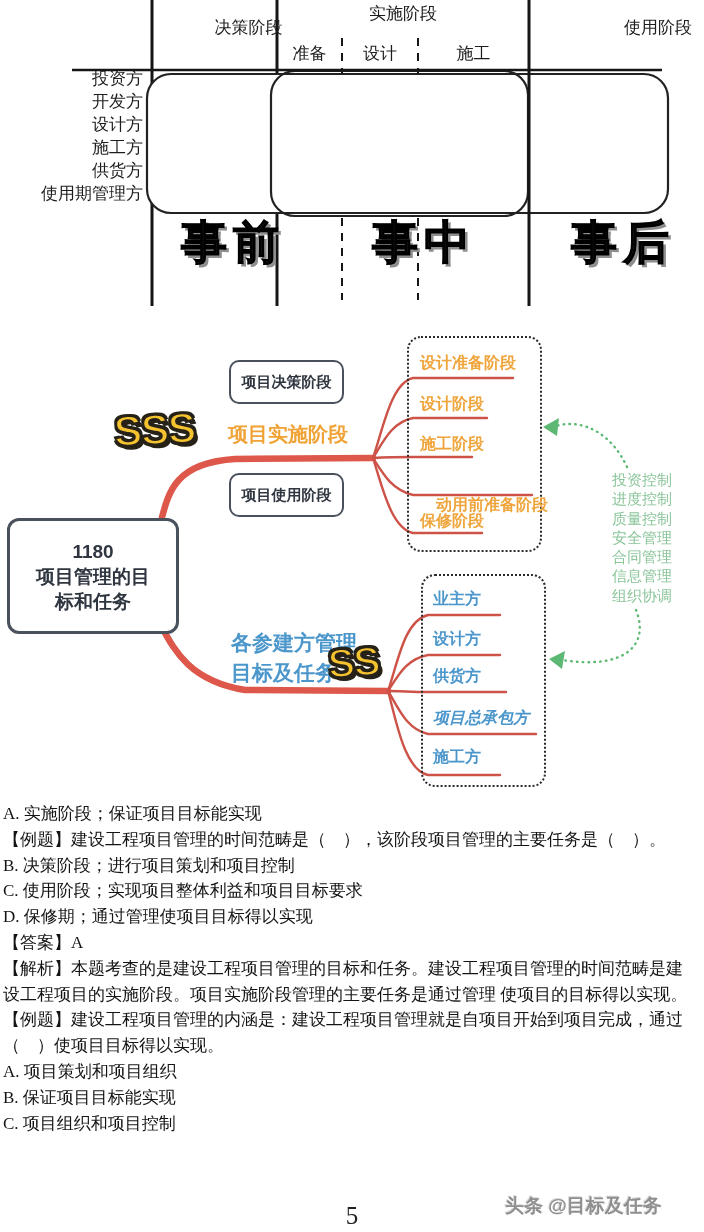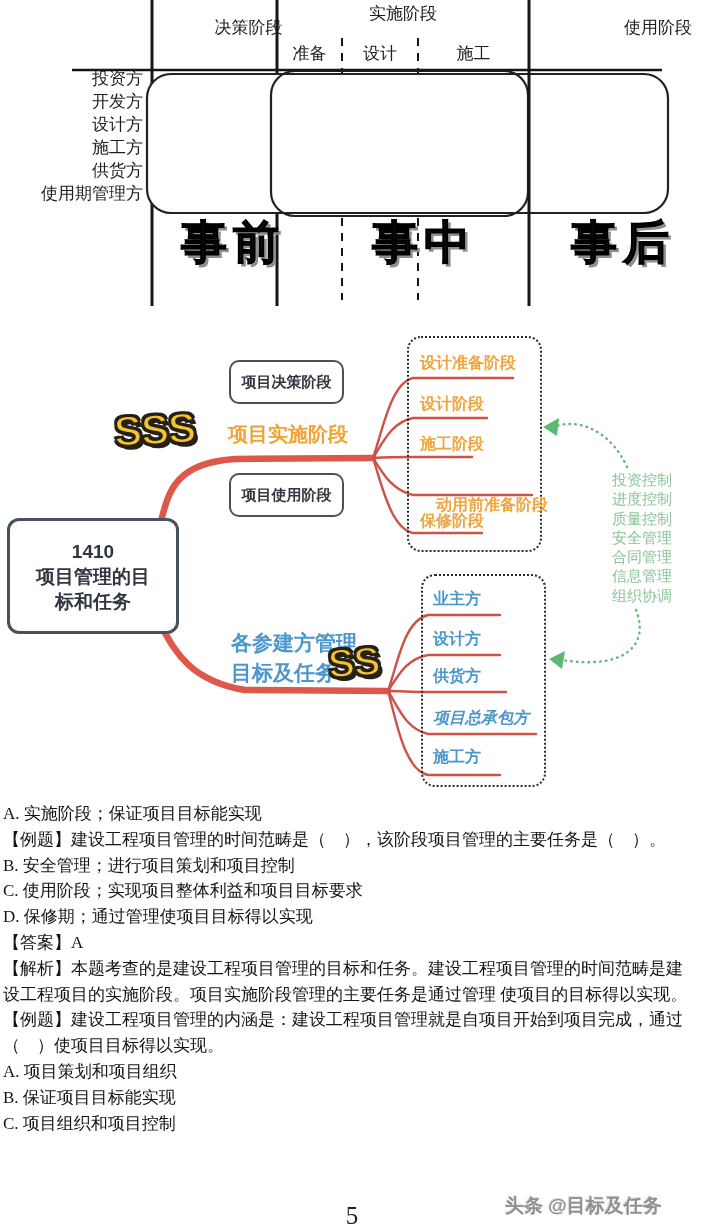--- a/index.html
+++ b/index.html
@@ -104,21 +104,21 @@
       <polygon points="543,97 559,88 557,106" fill="#5cb873"></polygon>
       <path d="M 636 280 C 650 315 625 340 562 330" fill="none" stroke="#5cb873" stroke-width="2.4" stroke-dasharray="0.6 5.2" stroke-linecap="round"></path>
       <polygon points="549,329 565,321 562,339" fill="#5cb873"></polygon>
     </svg>
   </div>
 
   <div class="dashed-box" style="left:407px;top:336px;width:131px;height:212px;"></div>
   <div class="dashed-box" style="left:421px;top:574px;width:121px;height:209px;"></div>
 
   <div class="root-box">
-    <span>1410</span>
+    <span>1180</span>
     <span>项目管理的目</span>
     <span>标和任务</span>
   </div>
 
   <div class="node-box" style="left:229px;top:360px;width:111px;height:40px;">项目决策阶段</div>
   <div class="fancy-s" style="left:114px;top:406px;font-size:42px;transform:rotate(-3deg);">SSS</div>
   <div class="branch-orange" style="left:228px;top:421px;">项目实施阶段</div>
   <div class="node-box" style="left:229px;top:473px;width:111px;height:40px;">项目使用阶段</div>
 
   <div class="item-orange" style="left:420px;top:353px;">设计准备阶段</div>
@@ -145,21 +145,21 @@
     <div>质量控制</div>
     <div>安全管理</div>
     <div>合同管理</div>
     <div>信息管理</div>
     <div>组织协调</div>
   </div>
 
   <div class="qa">
     <div>A. 实施阶段；保证项目目标能实现</div>
     <div>【例题】建设工程项目管理的时间范畴是（　），该阶段项目管理的主要任务是（　）。</div>
-    <div>B. 安全管理；进行项目策划和项目控制</div>
+    <div>B. 决策阶段；进行项目策划和项目控制</div>
     <div>C. 使用阶段；实现项目整体利益和项目目标要求</div>
     <div>D. 保修期；通过管理使项目目标得以实现</div>
     <div>【答案】A</div>
     <div>【解析】本题考查的是建设工程项目管理的目标和任务。建设工程项目管理的时间范畴是建</div>
     <div>设工程项目的实施阶段。项目实施阶段管理的主要任务是通过管理 使项目的目标得以实现。</div>
     <div>【例题】建设工程项目管理的内涵是：建设工程项目管理就是自项目开始到项目完成，通过</div>
     <div>（　）使项目目标得以实现。</div>
     <div>A. 项目策划和项目组织</div>
     <div>B. 保证项目目标能实现</div>
     <div>C. 项目组织和项目控制</div>

